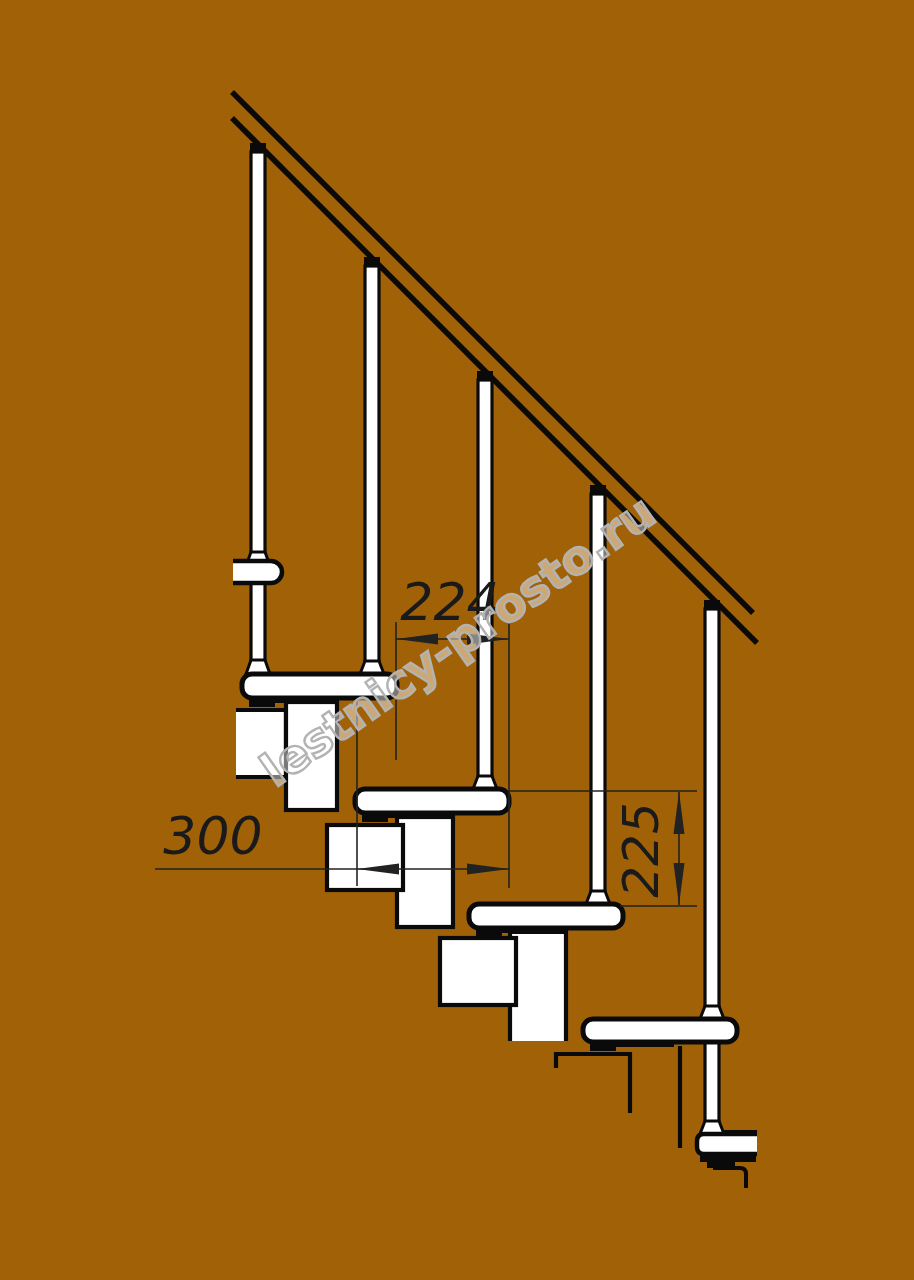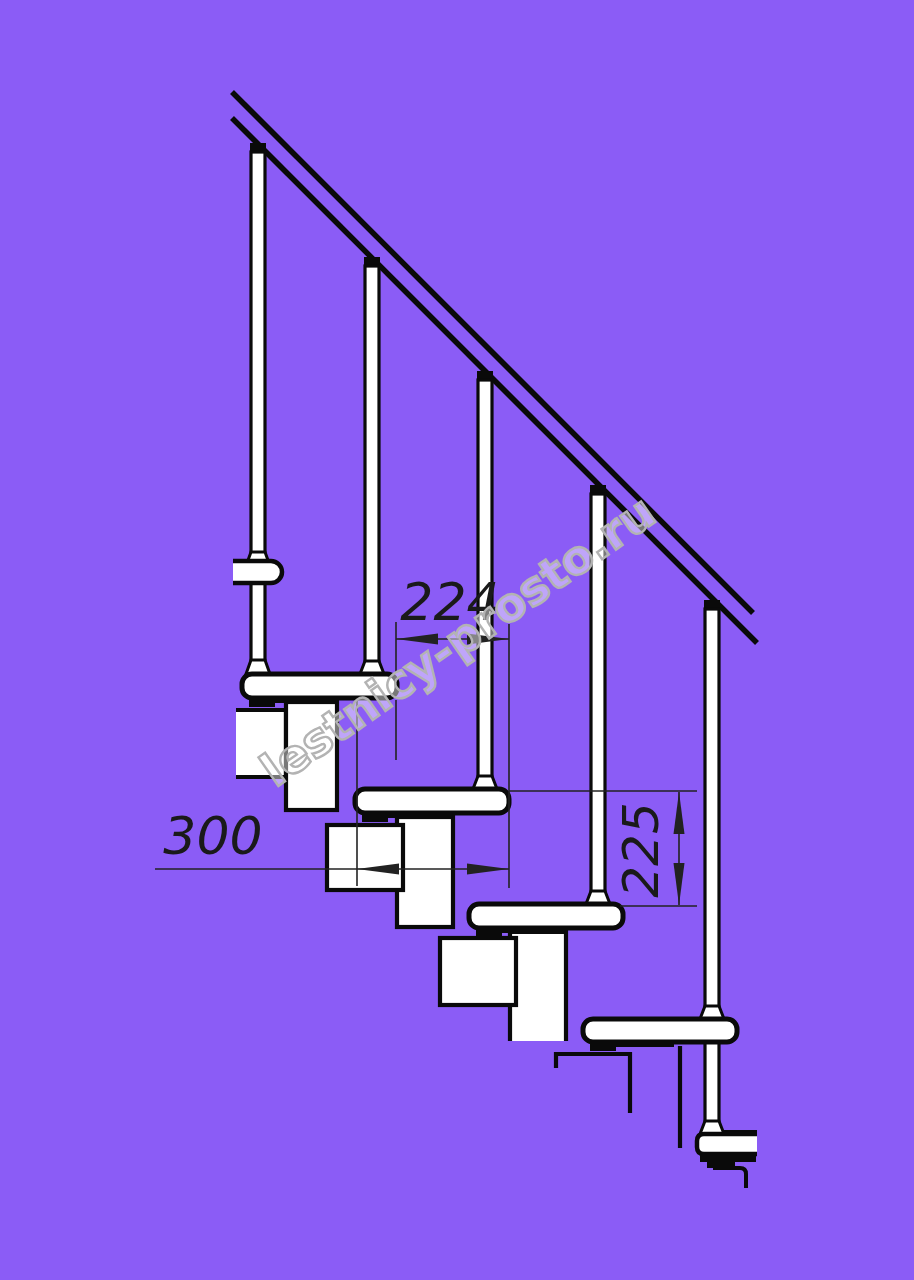--- a/index.html
+++ b/index.html
@@ -1,16 +1,16 @@
 <!DOCTYPE html>
 <html><head>
 <meta charset="utf-8">
 <style>
   html,body{margin:0;padding:0;background:#ffffff;}
-  .stage{position:relative;width:914px;height:1280px;background:#8b5cf6;overflow:hidden;
+  .stage{position:relative;width:914px;height:1280px;background:#a16207;overflow:hidden;
          font-family:"DejaVu Sans", sans-serif;}
   svg{position:absolute;left:0;top:0;}
   .dimtext{font-family:"DejaVu Sans", sans-serif;font-style:italic;fill:#1a1a1a;}
   .wmtext{font-family:"DejaVu Sans", sans-serif;font-weight:bold;
           fill:rgba(255,255,255,0.45);stroke:#b3b3b3;stroke-width:2.4px;}
 </style>
 </head>
 <body>
 
 <div class="stage">

